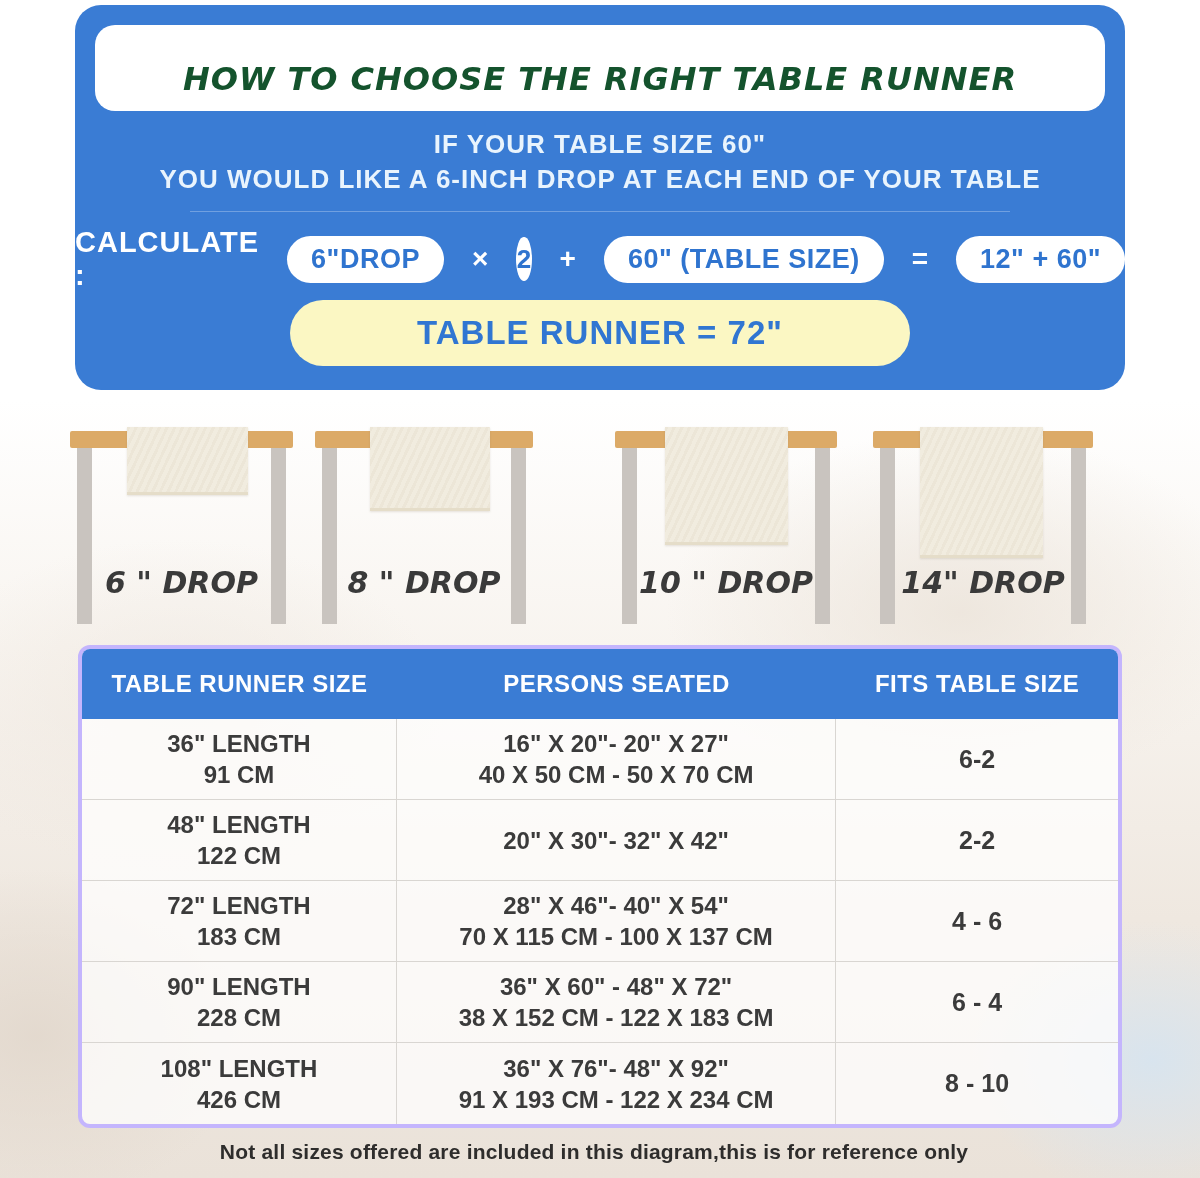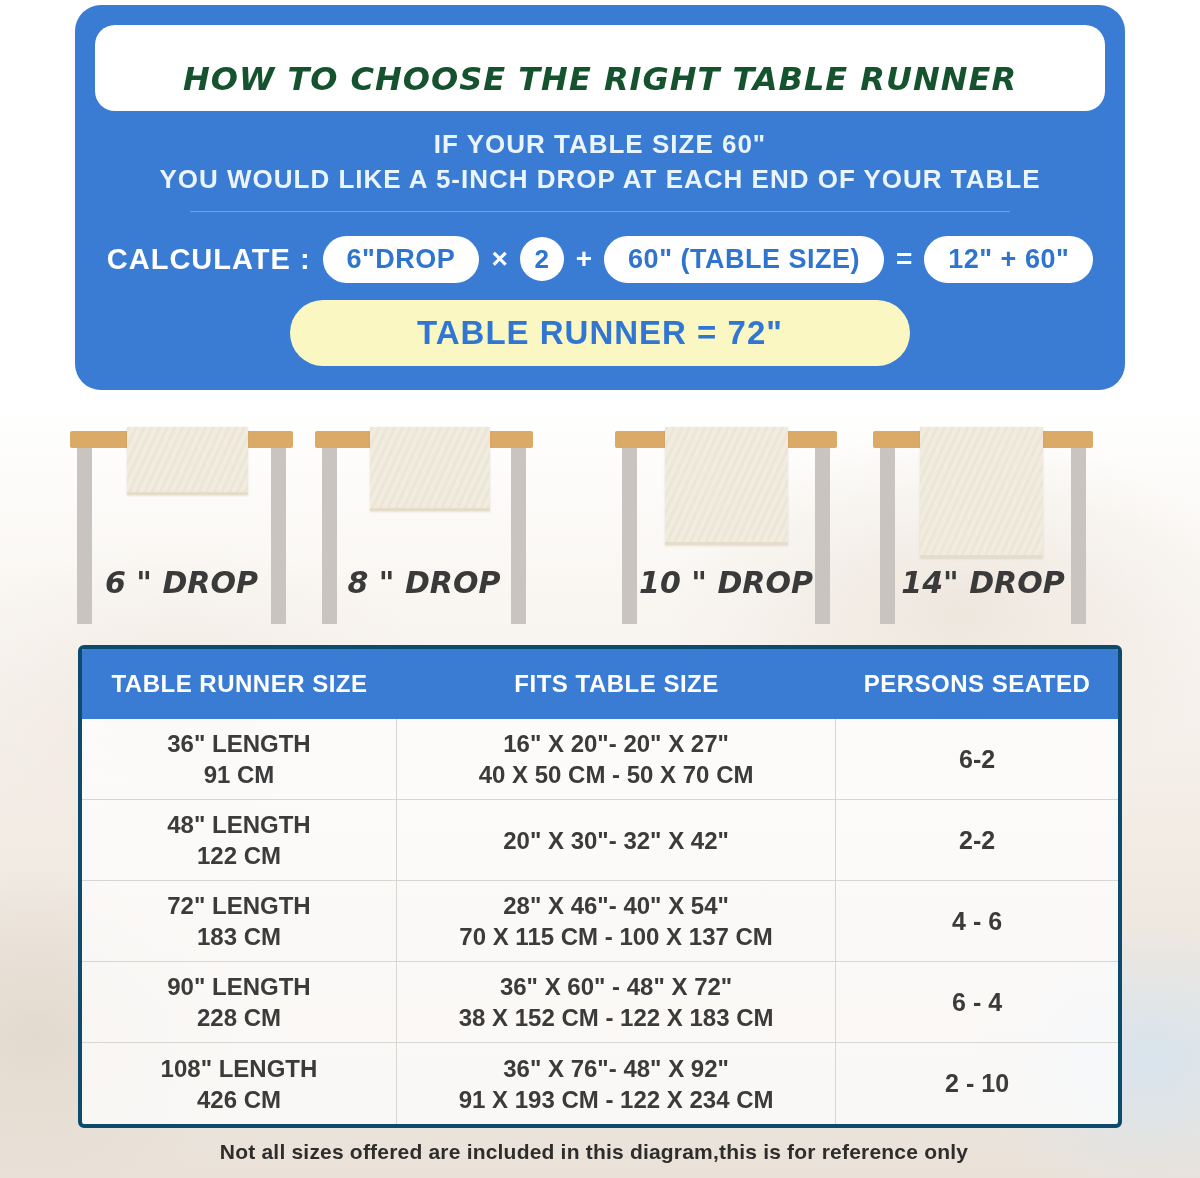--- a/index.html
+++ b/index.html
@@ -40,21 +40,21 @@
   .intro div {
     color:#e9f4fd; font-size:26px; font-weight:600; letter-spacing:1px;
     line-height:35px; white-space:nowrap;
   }
   .intro-divider {
     position:absolute; left:115px; right:115px; top:206px; height:1px;
     background:rgba(255,255,255,0.28);
   }
   .calc-row {
     position:absolute; left:0; right:0; top:228px; height:52px;
-    display:flex; align-items:center; justify-content:center; gap:12px;
+    display:flex; align-items:center; justify-content:center; gap:28px;
   }
   .calc-label { color:#ffffff; font-size:29px; font-weight:800; letter-spacing:1px; }
   .pill {
     background:#ffffff; color:#2f74cf; font-weight:800; font-size:27px;
     border-radius:26px; padding:8px 24px; white-space:nowrap; letter-spacing:0.5px;
   }
   .op { color:#ffffff; font-size:28px; font-weight:800; }
   .circle-badge {
     width:44px; height:44px; border-radius:50%; background:#ffffff;
     color:#2f74cf; font-size:26px; font-weight:800;
@@ -90,21 +90,21 @@
   .drop-label {
     position:absolute; left:-20px; right:-20px; top:140px; text-align:center;
     font-family:"DejaVu Sans", sans-serif;
     font-size:30px; font-weight:800; font-style:italic; color:#3a3a3a;
     white-space:nowrap;
   }
 
   
   .size-panel {
     position:absolute; left:78px; top:645px; width:1044px; height:483px;
-    border:4px solid #0c4a6e; border-radius:6px; overflow:hidden;
+    border:4px solid #c4b5fd; border-radius:12px; overflow:hidden;
     background:rgba(255,255,255,0.74);
   }
   .size-header {
     height:70px; background:#3a7cd4;
     display:grid; grid-template-columns:30.4% 42.4% 27.2%;
     align-items:center;
   }
   .size-header div {
     text-align:center; color:#ffffff; font-size:24px; font-weight:800;
     letter-spacing:0.5px;
@@ -131,21 +131,21 @@
 <body>
 
 <div class="bg"></div>
 
 <section class="top-panel">
   <div class="title-box">
     <h1>HOW TO CHOOSE THE RIGHT TABLE RUNNER</h1>
   </div>
   <div class="intro">
     <div>IF YOUR TABLE SIZE 60"</div>
-    <div>YOU WOULD LIKE A 5-INCH DROP AT EACH END OF YOUR TABLE</div>
+    <div>YOU WOULD LIKE A 6-INCH DROP AT EACH END OF YOUR TABLE</div>
   </div>
   <div class="intro-divider"></div>
   <div class="calc-row">
     <span class="calc-label">CALCULATE :</span>
     <span class="pill">6"DROP</span>
     <span class="op">×</span>
     <span class="circle-badge">2</span>
     <span class="op">+</span>
     <span class="pill">60" (TABLE SIZE)</span>
     <span class="op">=</span>
@@ -186,22 +186,22 @@
     <div class="tabletop"></div>
     <div class="runner" style="left:47px; width:123px; height:131px;"></div>
     <div class="drop-label">14" DROP</div>
   </div>
 
 </div>
 
 <section class="size-panel">
   <div class="size-header">
     <div>TABLE RUNNER SIZE</div>
+    <div>PERSONS SEATED</div>
     <div>FITS TABLE SIZE</div>
-    <div>PERSONS SEATED</div>
   </div>
 
   <div class="size-row">
     <div class="cell">
       <span>36" LENGTH</span>
       <span>91 CM</span>
     </div>
     <div class="cell">
       <span>16" X 20"- 20" X 27"</span>
       <span>40 X 50 CM - 50 X 70 CM</span>
@@ -246,17 +246,17 @@
 
   <div class="size-row">
     <div class="cell">
       <span>108" LENGTH</span>
       <span>426 CM</span>
     </div>
     <div class="cell">
       <span>36" X 76"- 48" X 92"</span>
       <span>91 X 193 CM - 122 X 234 CM</span>
     </div>
-    <div class="cell">2 - 10</div>
+    <div class="cell">8 - 10</div>
   </div>
 </section>
 
 <div class="footer-note">Not all sizes offered are included in this diagram,this is for reference only</div>
 
 </body></html>

